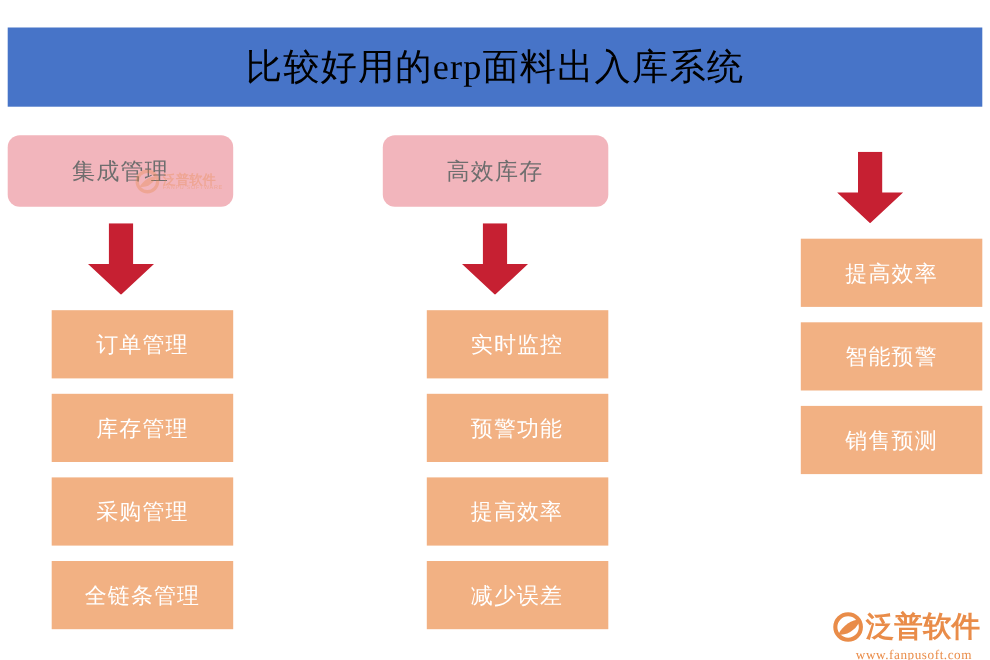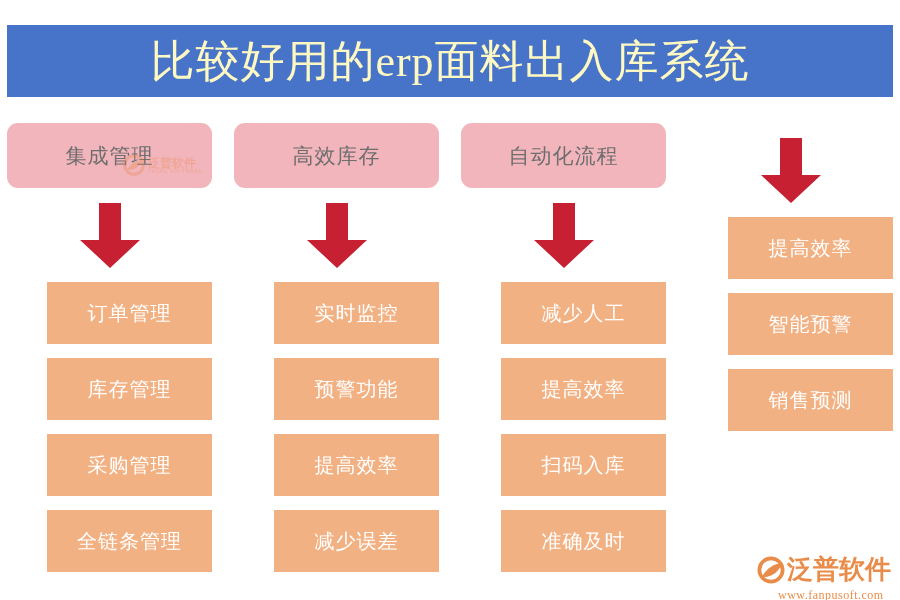--- a/index.html
+++ b/index.html
@@ -29,22 +29,22 @@
     top: 25px;
     width: 886px;
     height: 72px;
     background: #4774C8;
     display: flex;
     align-items: center;
     justify-content: center;
     box-sizing: border-box;
   }
   .title-text {
-    color: #fef9c3;
-    font-size: 44px;
+    color: #000000;
+    font-size: 33px;
     letter-spacing: 1px;
     font-family: "Liberation Serif", "DejaVu Serif", serif;
     white-space: nowrap;
   }
 
   
   .columns {
     position: absolute;
     left: 7px;
     top: 123px;
@@ -235,44 +235,20 @@
         </div>
         <div class="orange-card">
           <span class="orange-card-label">提高效率</span>
         </div>
         <div class="orange-card">
           <span class="orange-card-label">减少误差</span>
         </div>
       </div>
     </div>
 
-    <div class="column">
-      <div class="pink-card">
-        <span class="pink-card-label">自动化流程</span>
-      </div>
-      <div class="arrow-wrap">
-        <svg class="arrow-svg" width="60" height="65" viewBox="0 0 60 65">
-          <polygon points="19,0 41,0 41,37 60,37 30,65 0,37 19,37" fill="#C62032"></polygon>
-        </svg>
-      </div>
-      <div class="items">
-        <div class="orange-card">
-          <span class="orange-card-label">减少人工</span>
-        </div>
-        <div class="orange-card">
-          <span class="orange-card-label">提高效率</span>
-        </div>
-        <div class="orange-card">
-          <span class="orange-card-label">扫码入库</span>
-        </div>
-        <div class="orange-card">
-          <span class="orange-card-label">准确及时</span>
-        </div>
-      </div>
-    </div>
 
     <div class="column">
       <div class="arrow-wrap">
         <svg class="arrow-svg" width="60" height="65" viewBox="0 0 60 65">
           <polygon points="19,0 41,0 41,37 60,37 30,65 0,37 19,37" fill="#C62032"></polygon>
         </svg>
       </div>
       <div class="items">
         <div class="orange-card">
           <span class="orange-card-label">提高效率</span>

